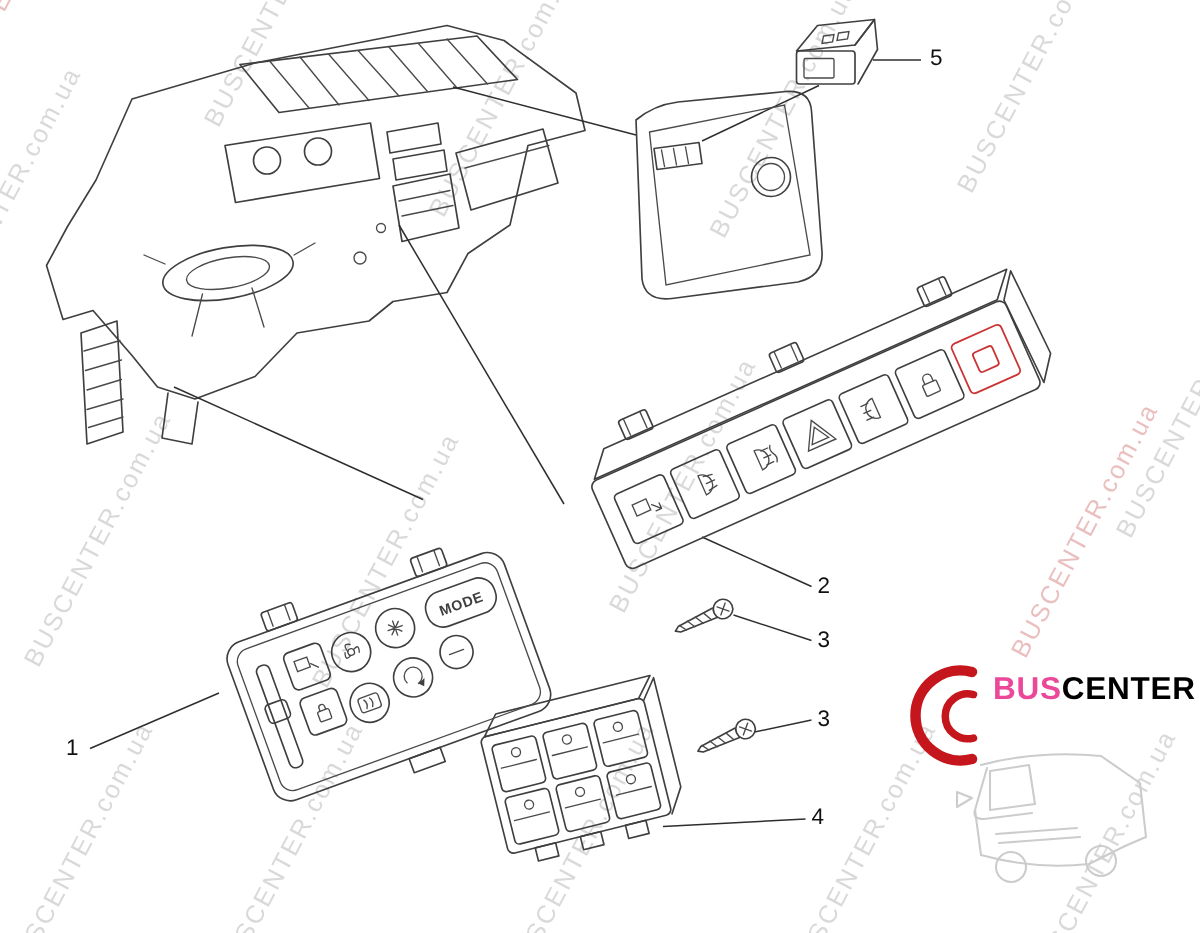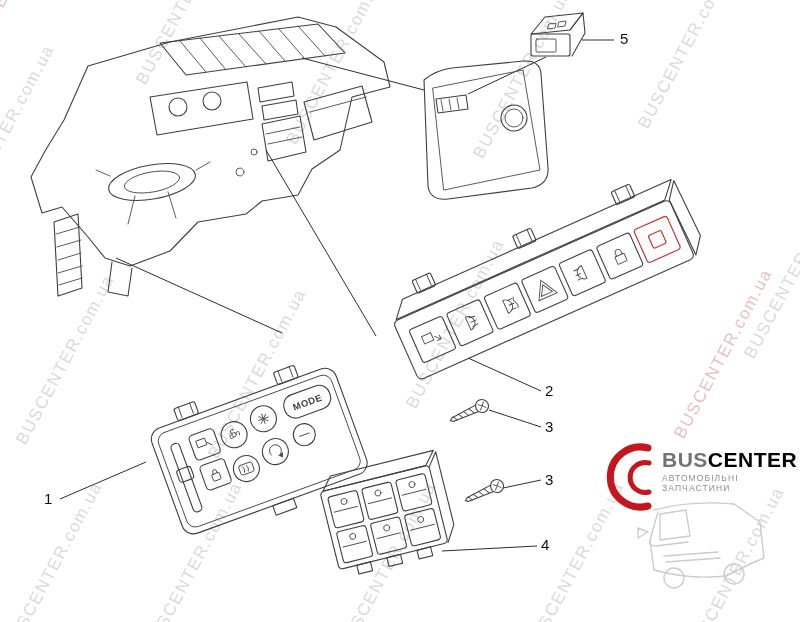--- a/index.html
+++ b/index.html
@@ -21,21 +21,21 @@
   .thin{stroke:#4a4a4a;fill:none;stroke-width:0.9;stroke-linecap:round;}
   .lead{stroke:#2e2e2e;fill:none;stroke-width:1;}
   .redln{stroke:#cc3333;fill:none;stroke-width:1.2;stroke-linejoin:round;}
   .fillarrow{fill:#3f3f3f;stroke:none;}
   .part-label{
     position:absolute;font-size:15px;color:#111;line-height:18px;
   }
   
   .logo-text{position:absolute;left:662px;top:449px;}
   .brand{font-size:21px;font-weight:bold;letter-spacing:.5px;line-height:22px;}
-  .brand .b1{color:#737373;}
+  .brand .b1{color:#ec4899;}
   .brand .b2{color:#000000;}
   .tagline{font-size:8.5px;color:#8f8f8f;letter-spacing:1.1px;margin-top:2px;}
   .mode-txt{font-family:"Liberation Sans",sans-serif;font-size:9.5px;font-weight:bold;fill:#3f3f3f;letter-spacing:.5px;}
 </style>
 </head>
 <body>
 
 <div class="stage">
 
   <div class="wm" style="left:-30px;top:198px;">BUSCENTER.com.ua</div>
@@ -322,16 +322,15 @@
   <div class="part-label" style="left:545px;top:382px;">2</div>
   <div class="part-label" style="left:545px;top:418px;">3</div>
   <div class="part-label" style="left:545px;top:471px;">3</div>
   <div class="part-label" style="left:541px;top:536px;">4</div>
   <div class="part-label" style="left:620px;top:30px;">5</div>
 
   <div class="logo-text">
     <div class="brand">
       <span class="b1">BUS</span><span class="b2">CENTER</span>
     </div>
-    <div class="tagline">АВТОМОБІЛЬНІ ЗАПЧАСТИНИ</div>
   </div>
 
 </div>
 
 </body></html>

